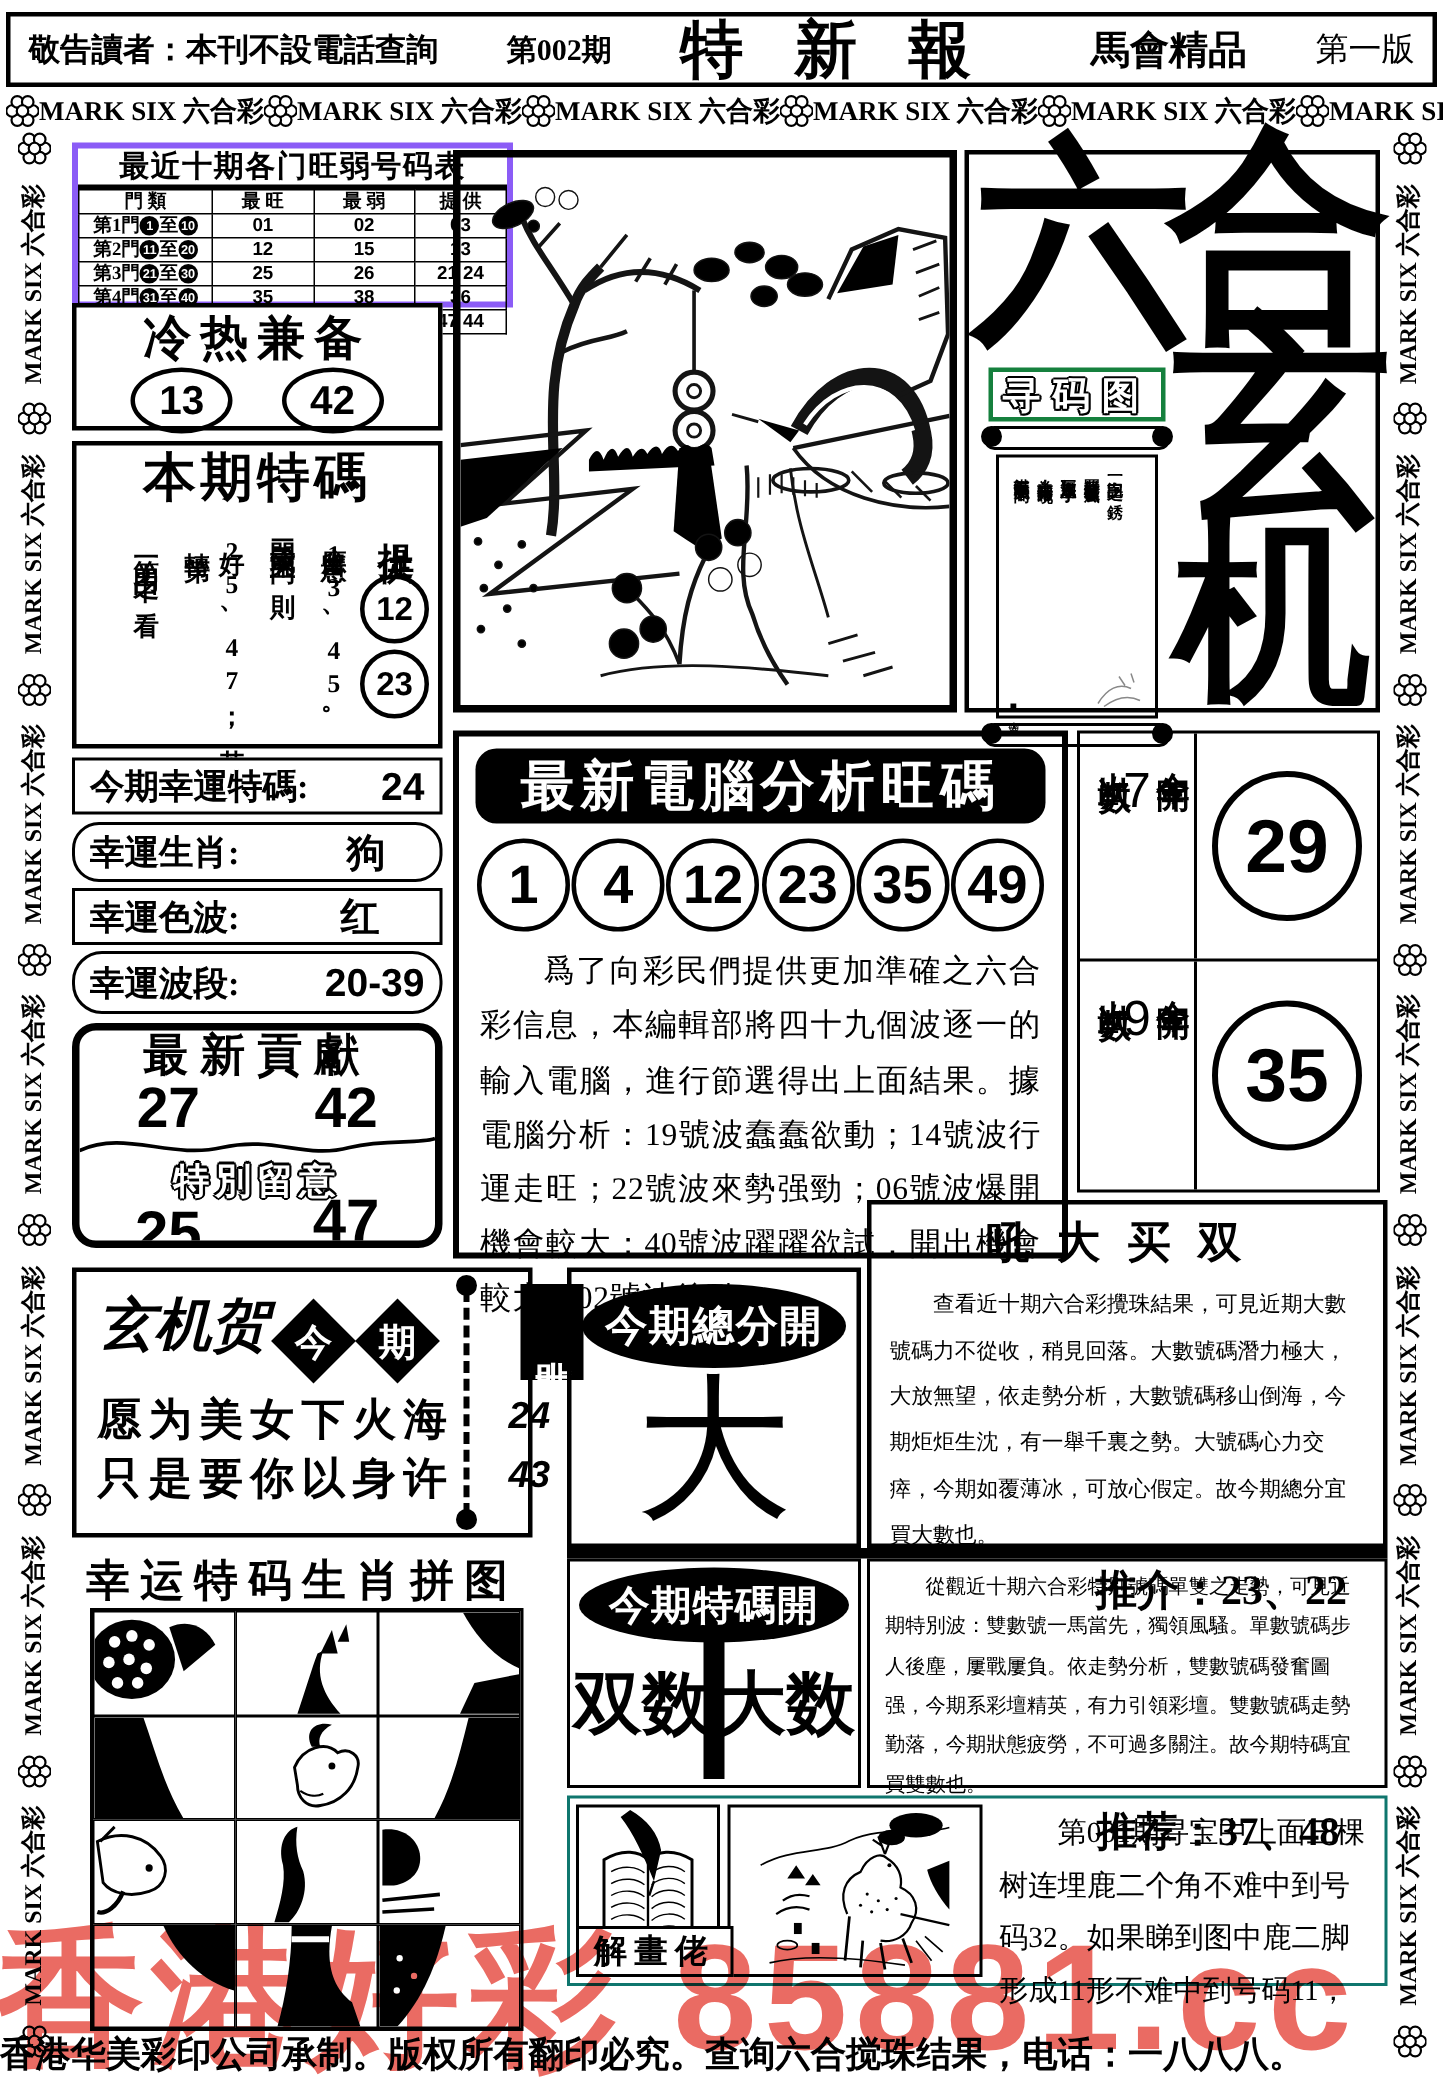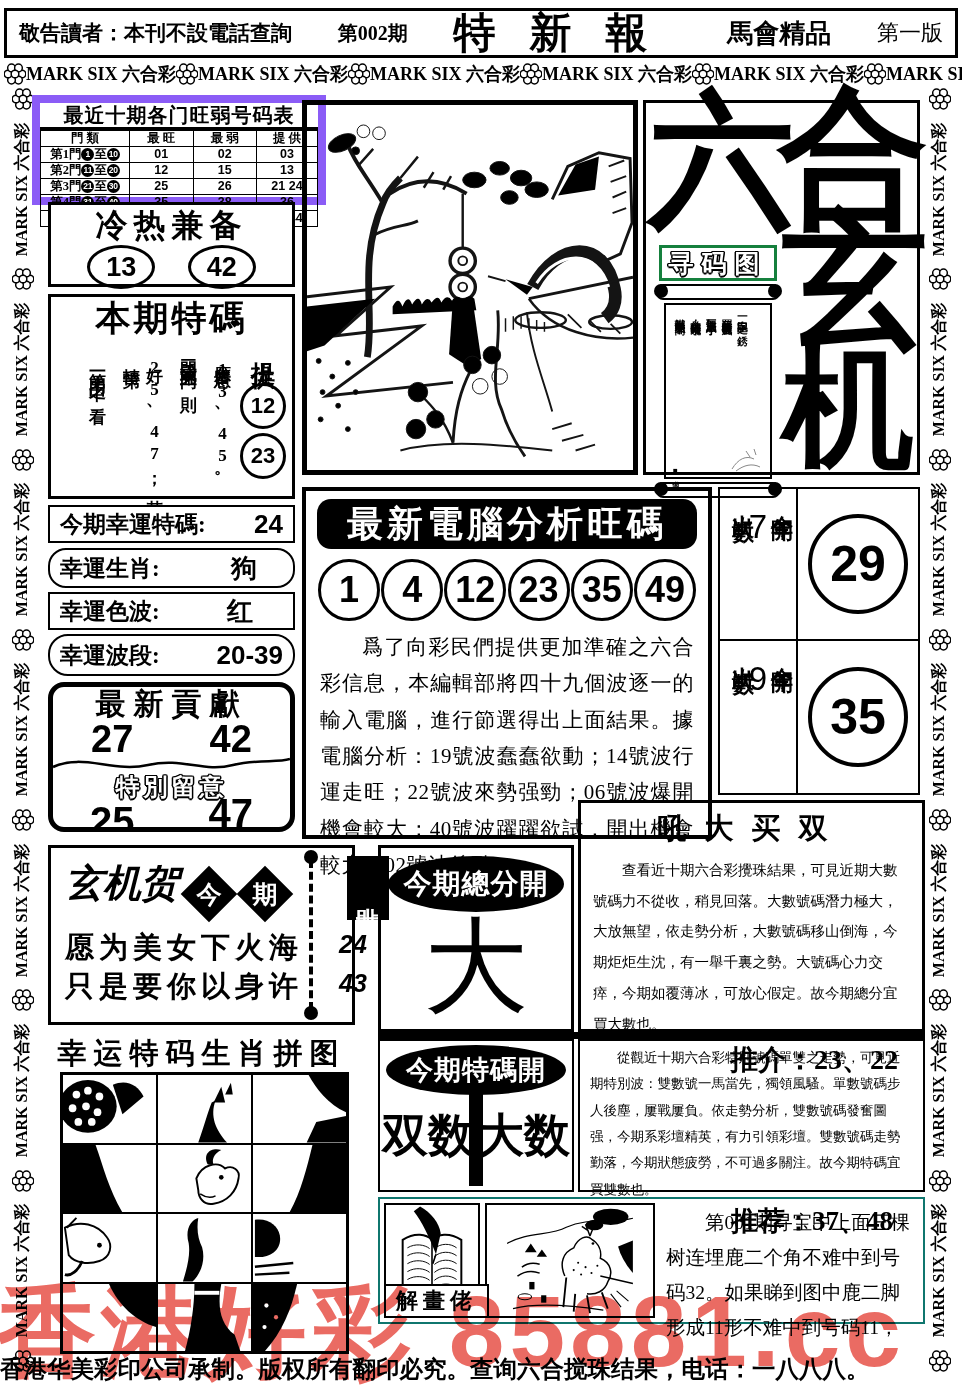--- a/index.html
+++ b/index.html
@@ -22,21 +22,21 @@
   .band{left:0;top:60px;width:962px;height:28px;display:flex;align-items:center;
         justify-content:space-between;padding:0 4px;box-sizing:border-box;}
   .band-text{font-weight:bold;font-size:18px;white-space:nowrap;}
   .flower{width:22px;height:22px;flex:0 0 auto;}
   .rail{top:88px;width:45px;height:1284px;display:flex;flex-direction:column;
         align-items:center;justify-content:space-between;}
   .rail-unit{height:138px;width:45px;display:flex;align-items:center;justify-content:center;}
   .rail-text{transform:rotate(-90deg);white-space:nowrap;font-weight:bold;font-size:16px;}
 
   
-  .hot{left:32px;top:95px;width:294px;height:110px;border:8px solid #8b5cf6;box-sizing:border-box;}
+  .hot{left:48px;top:95px;width:294px;height:110px;border:4px solid #8b5cf6;box-sizing:border-box;}
   .hot-title{font-size:20px;font-weight:bold;text-align:center;border-bottom:3px solid #000;
              letter-spacing:1px;line-height:24px;}
   .hot table{width:100%;border-collapse:collapse;}
   .hot td,.hot th{border:1px solid #000;font-size:12.5px;font-weight:bold;text-align:center;
                   padding:0;height:15px;line-height:15px;white-space:nowrap;}
   .badge{display:inline-block;background:#000;color:#fff;border-radius:50%;font-size:8.5px;
          min-width:13px;height:13px;line-height:13px;text-align:center;vertical-align:1px;
          font-family:"Liberation Sans",sans-serif;}
 
   

